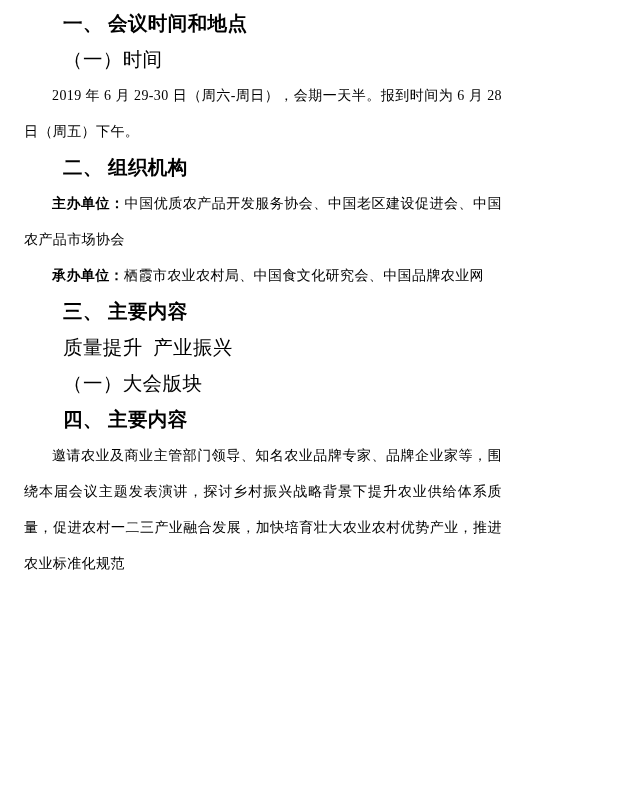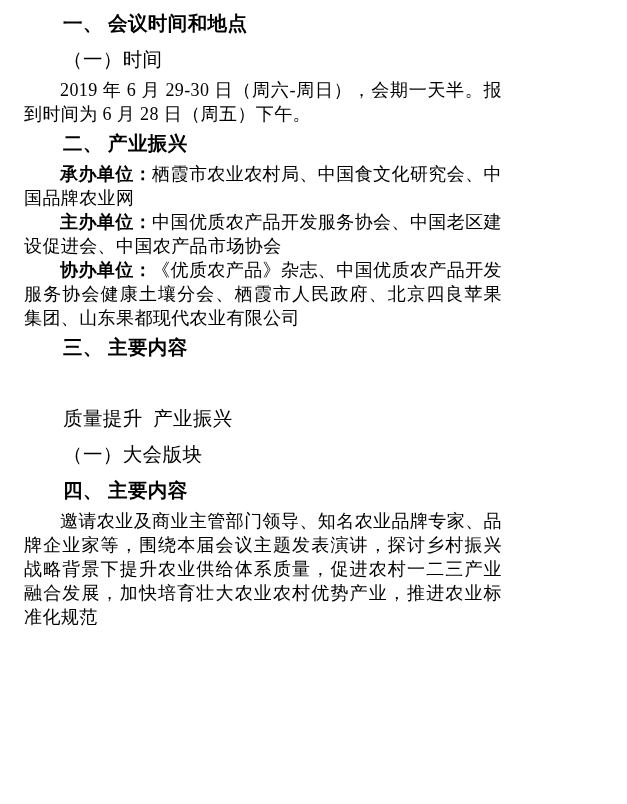--- a/index.html
+++ b/index.html
@@ -32,25 +32,24 @@
   .heading {
     font-weight: bold;
     text-indent: 2em;
   }
   .sub-heading {
     font-weight: normal;
     text-indent: 2em;
   }
   .plain-indent {
     text-indent: 2em;
-    margin-top: 35px;
   }
   .para-block {
-    font-size: 18px;
-    line-height: 24px;
+    font-size: 14px;
+    line-height: 36px;
     letter-spacing: 0.4px;
     text-align: justify;
     text-justify: inter-ideograph;
     text-indent: 2em;
     white-space: normal;
   }
   .b {
     font-weight: bold;
   }
 </style>
@@ -60,27 +59,26 @@
 <div id="doc">
 
   <div class="line heading">一、 会议时间和地点</div>
 
   <div class="line sub-heading">（一）时间</div>
 
   <div class="para-block">2019 年 6 月 29-30 日（周六-周日），会期一天半。报到时间为 6 月 28 日（周五）下午。</div>
 
 
 
-  <div class="line heading">二、 产业振兴</div>
+  <div class="line heading">二、 组织机构</div>
+
+  <div class="para-block"><span class="b">主办单位：</span><span>中国优质农产品开发服务协会、中国老区建设促进会、中国农产品市场协会</span></div>
 
   <div class="para-block"><span class="b">承办单位：</span><span>栖霞市农业农村局、中国食文化研究会、中国品牌农业网</span></div>
 
-  <div class="para-block"><span class="b">主办单位：</span><span>中国优质农产品开发服务协会、中国老区建设促进会、中国农产品市场协会</span></div>
-
-  <div class="para-block"><span class="b">协办单位：</span><span>《优质农产品》杂志、中国优质农产品开发服务协会健康土壤分会、栖霞市人民政府、北京四良苹果集团、山东果都现代农业有限公司</span></div>
 
   <div class="line heading">三、 主要内容</div>
 
   <div class="line plain-indent">质量提升  产业振兴</div>
 
   <div class="line sub-heading">（一）大会版块</div>
 
   <div class="line heading">四、 主要内容</div>
 
 

